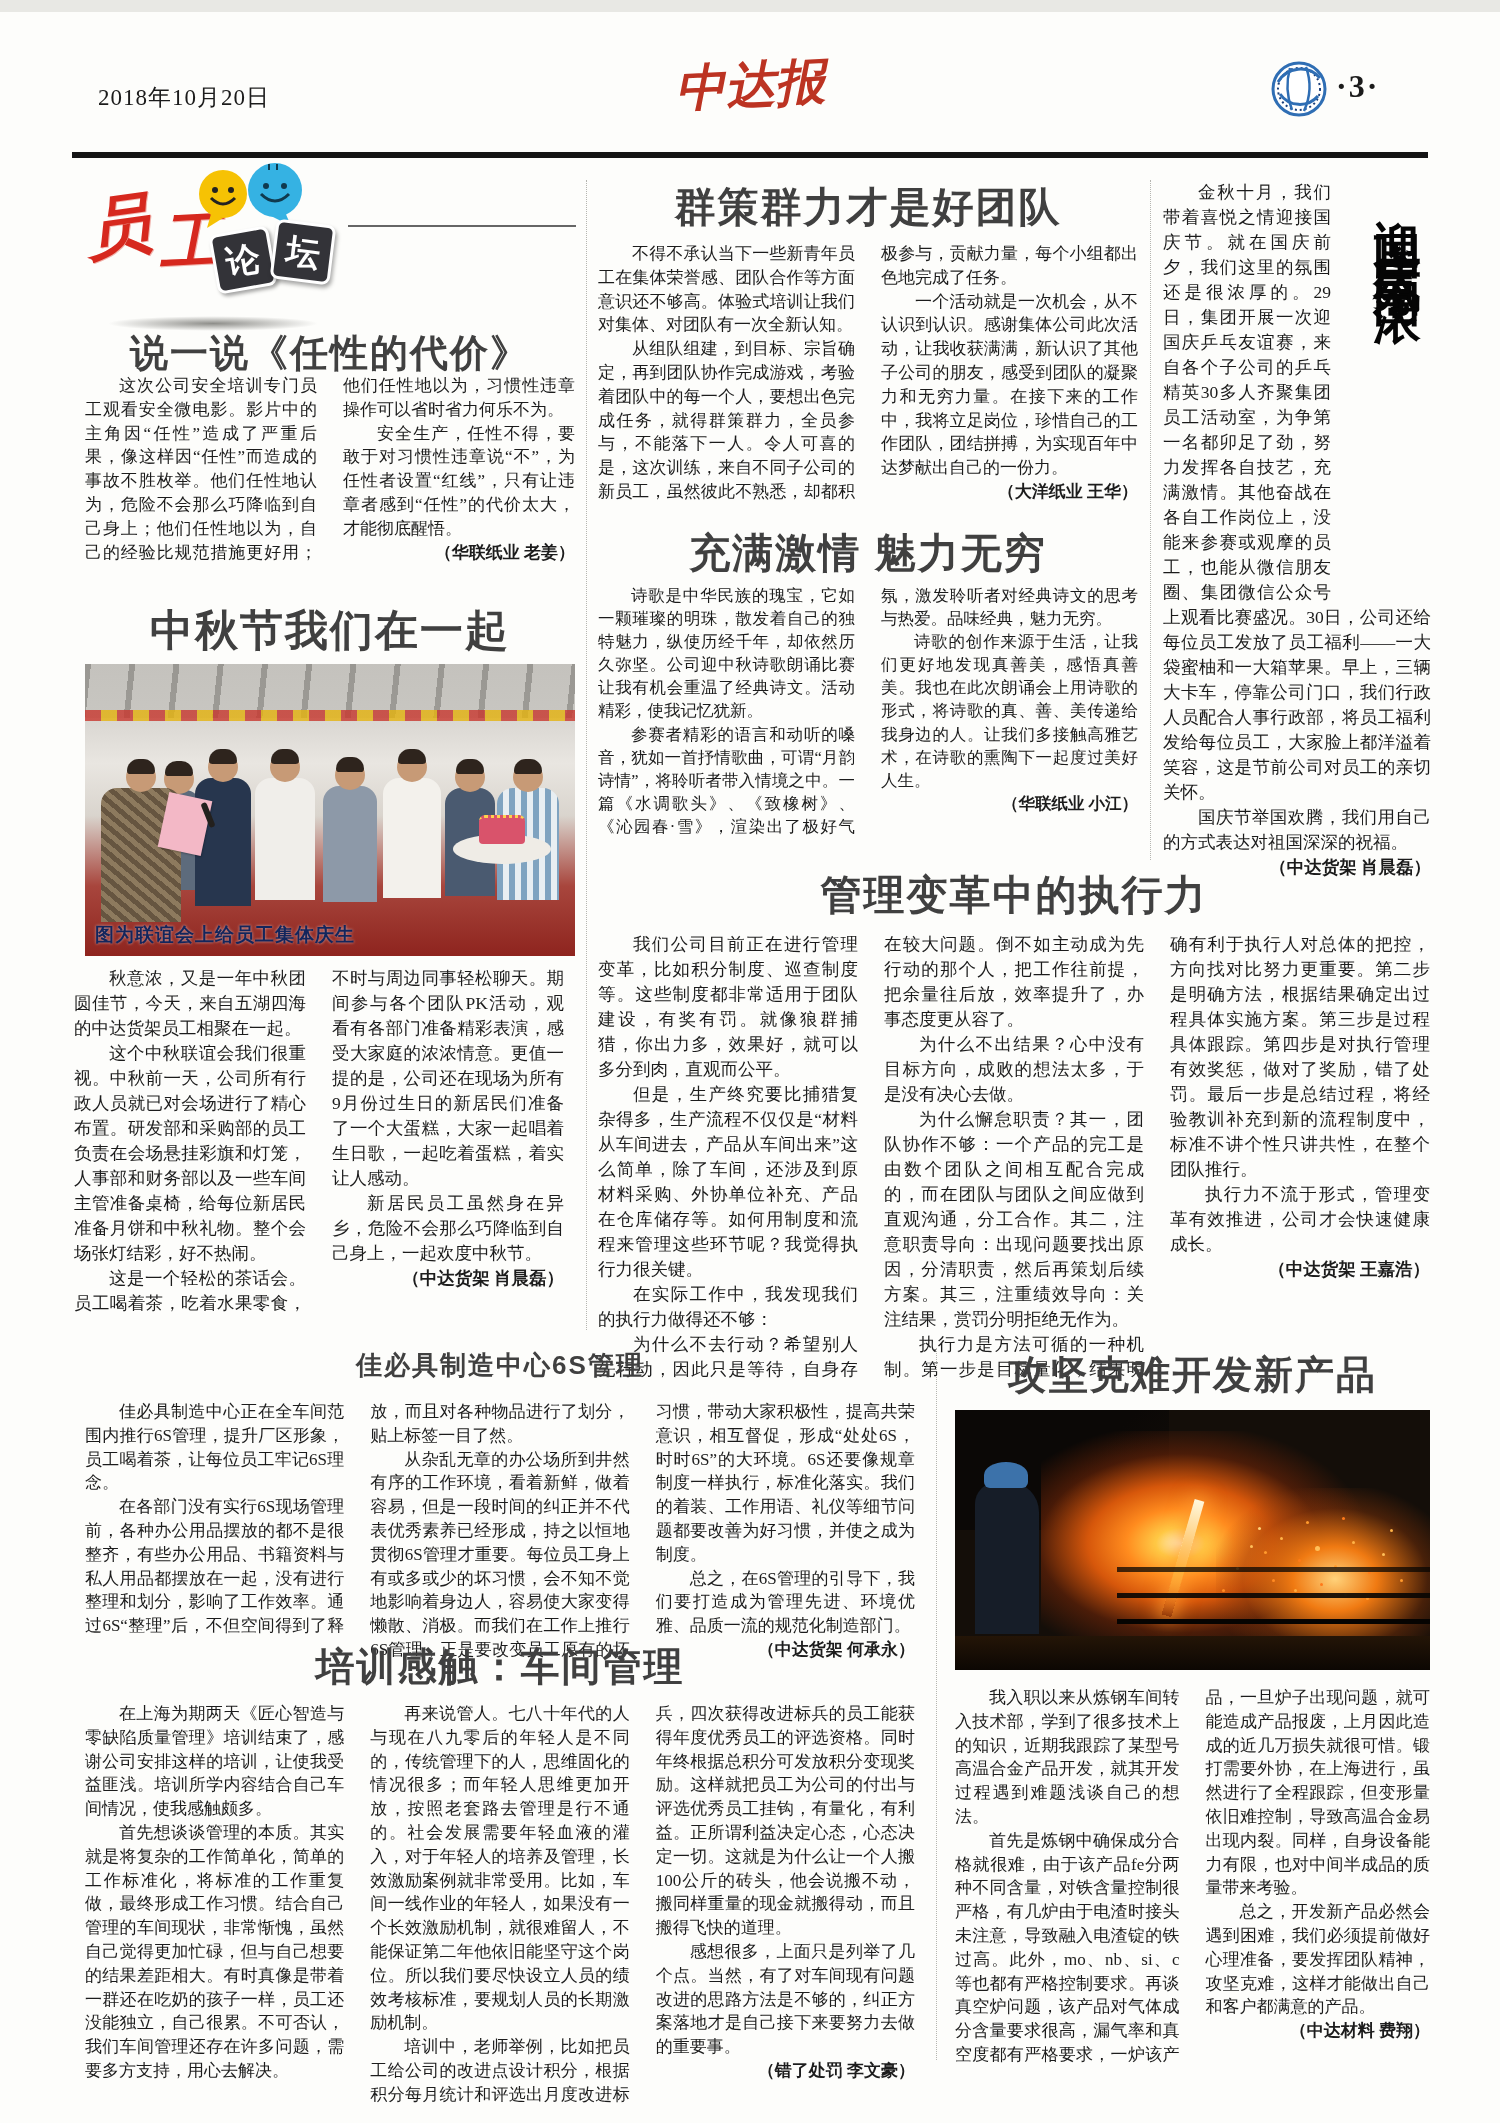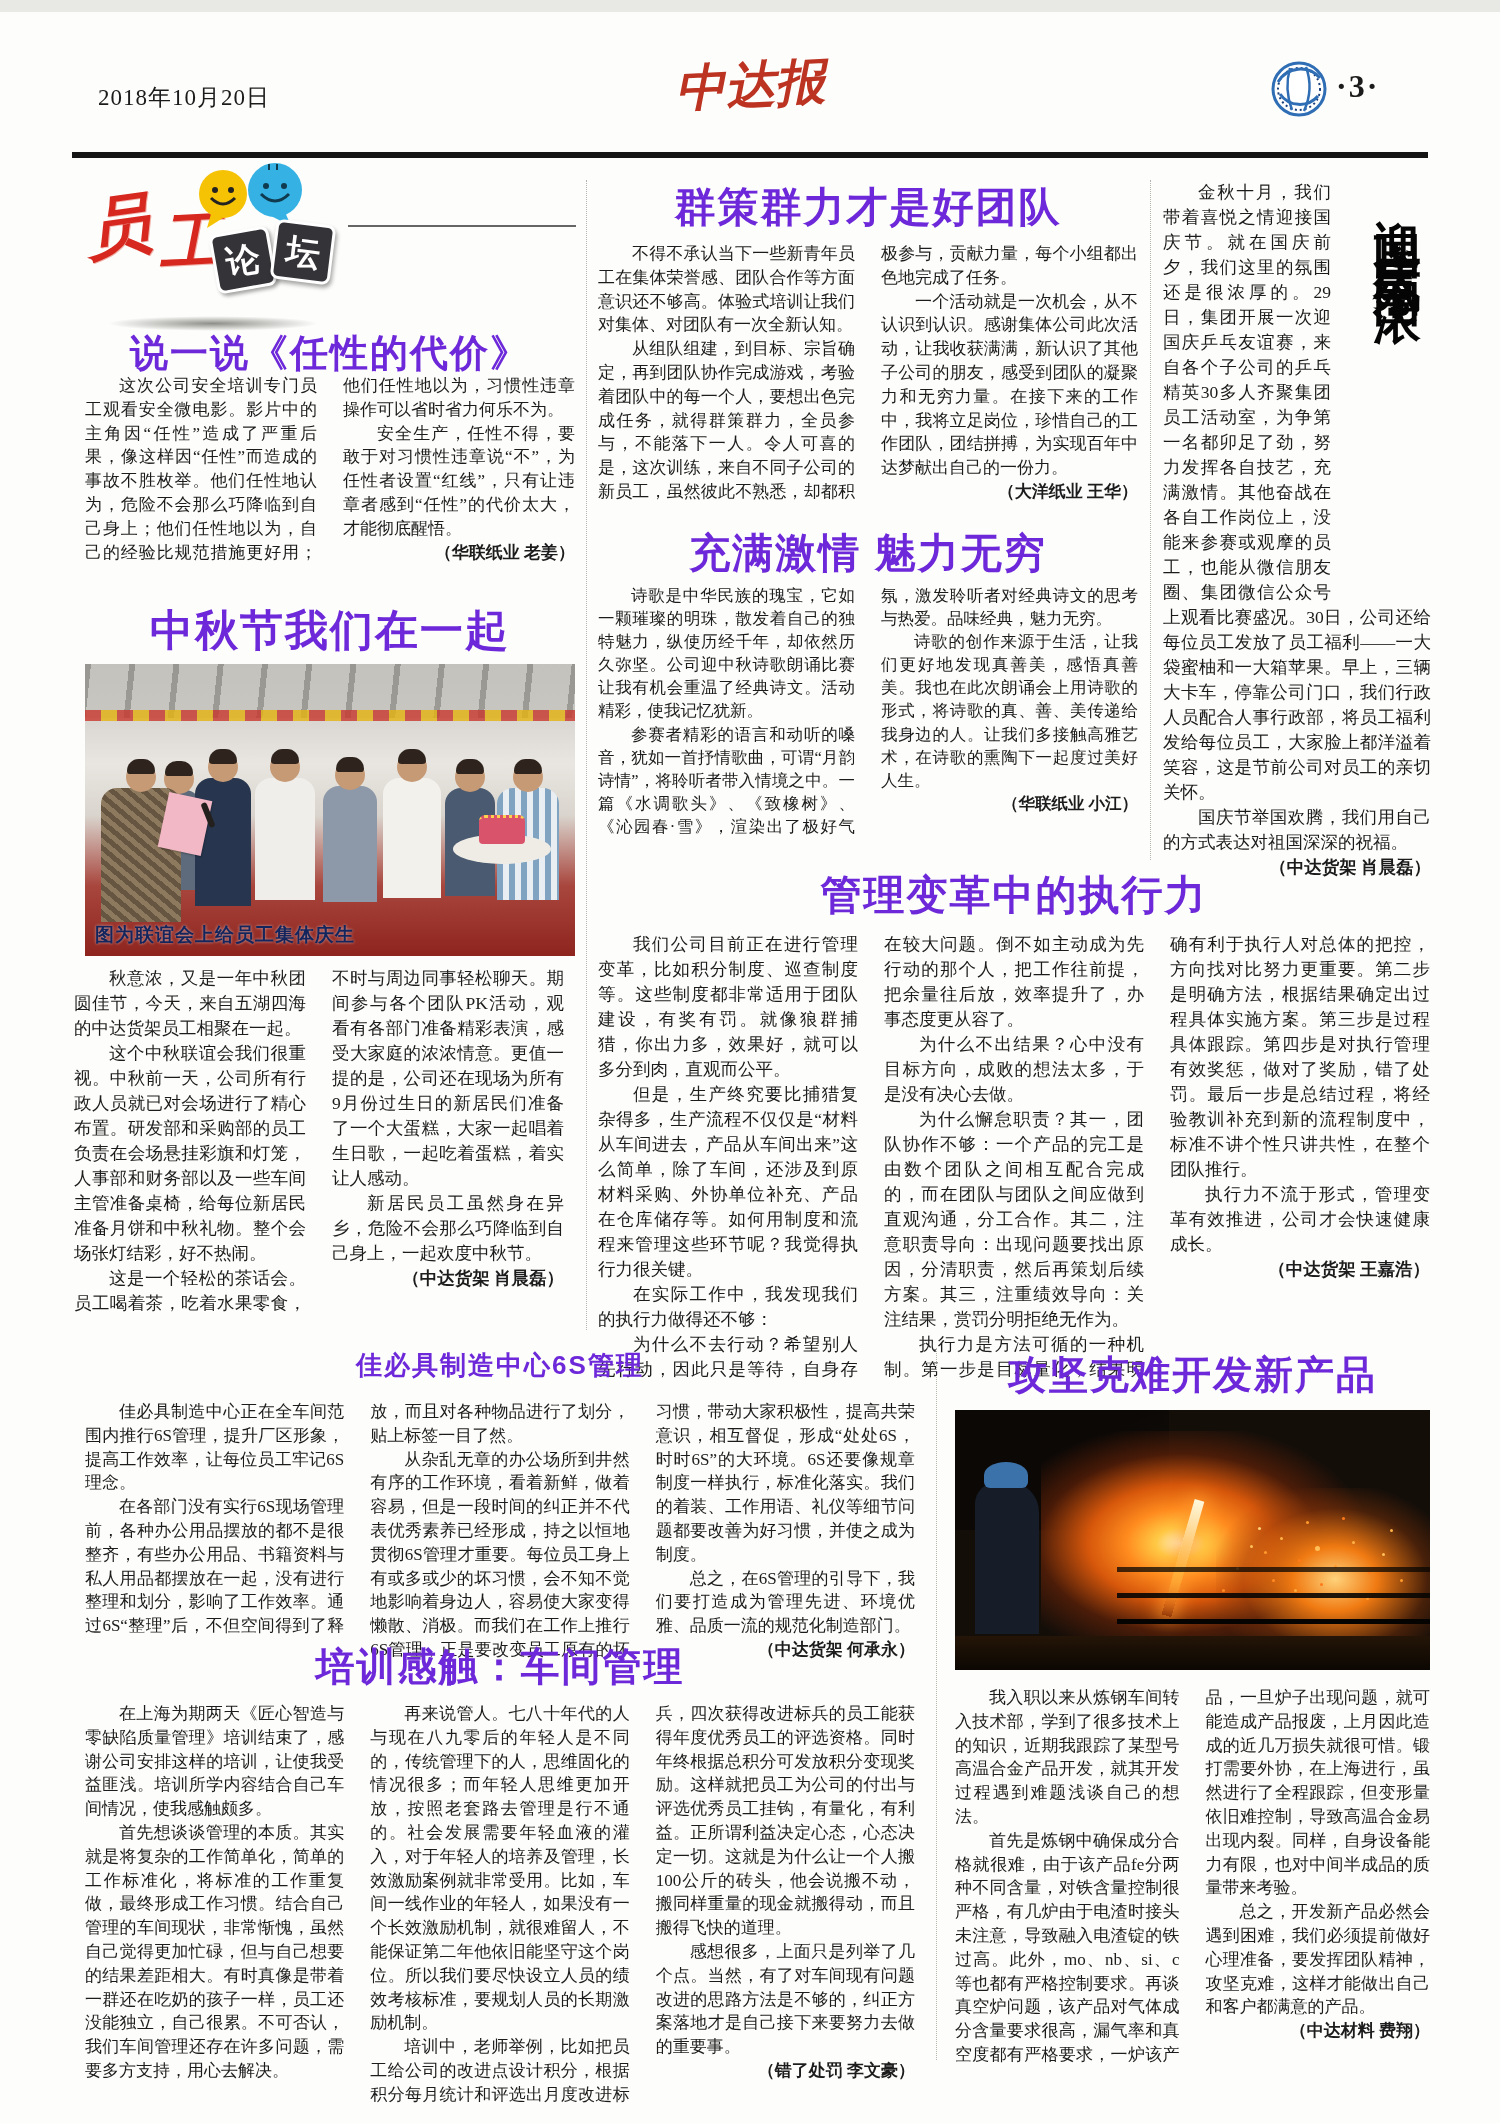--- a/index.html
+++ b/index.html
@@ -35,21 +35,21 @@
                  color:#fff; font-size:34px; font-weight:bold; text-align:center; line-height:54px;
                  border:3px solid #fff; border-radius:8px; box-shadow:2px 3px 4px rgba(0,0,0,.35);
                  font-family:"Liberation Sans",sans-serif; }
   .forum .tile1 { left:128px; top:62px; transform:rotate(-10deg); }
   .forum .tile2 { left:188px; top:54px; transform:rotate(7deg); }
   .forum-shadow { position:absolute; left:22px; top:148px; width:212px; height:15px; border-radius:50%;
                   background:radial-gradient(ellipse at center, #8e8e8a 0%, rgba(142,142,138,0) 70%); }
   .forum-rule { position:absolute; left:348px; top:213px; width:228px; height:2px; background:#666; }
 
   
-  .headline { position:absolute; text-align:center; font-weight:900; color:#6d28d9;
+  .headline { position:absolute; text-align:center; font-weight:900; color:#404040;
               font-family:"Liberation Sans","DejaVu Sans",sans-serif; letter-spacing:2px; white-space:nowrap; }
   #t-renxing   { left:85px;  top:316px;  width:490px; font-size:38px; }
   #t-zhongqiu  { left:85px;  top:590px;  width:490px; font-size:43px; }
   #t-tuandui   { left:598px; top:168px;  width:540px; font-size:41px; }
   #t-jingdian  { left:598px; top:514px;  width:540px; font-size:41px; }
   #t-zhixingli { left:598px; top:856px;  width:832px; font-size:41px; }
   #t-6s        { left:85px;  top:1336px; width:830px; font-size:26px; }
   #t-peixun    { left:85px;  top:1628px; width:830px; font-size:39px; }
   #t-xinchanpin{ left:955px; top:1336px; width:475px; font-size:39px; }
 
@@ -277,21 +277,21 @@
         <p>为什么懈怠职责？其一，团队协作不够：一个产品的完工是由数个团队之间相互配合完成的，而在团队与团队之间应做到直观沟通，分工合作。其二，注意职责导向：出现问题要找出原因，分清职责，然后再策划后续方案。其三，注重绩效导向：关注结果，赏罚分明拒绝无作为。</p>
         <p>执行力是方法可循的一种机制。第一步是目标量化，结果明确有利于执行人对总体的把控，方向找对比努力更重要。第二步是明确方法，根据结果确定出过程具体实施方案。第三步是过程具体跟踪。第四步是对执行管理有效奖惩，做对了奖励，错了处罚。最后一步是总结过程，将经验教训补充到新的流程制度中，标准不讲个性只讲共性，在整个团队推行。</p>
         <p>执行力不流于形式，管理变革有效推进，公司才会快速健康成长。</p>
       </div>
     <p class="sig">（中达货架 王嘉浩）</p>
   </div>
 
   <div class="headline" id="t-6s">佳必具制造中心6S管理</div>
   <div class="art-body" id="b-6s">
     <div>
-        <p>佳必具制造中心正在全车间范围内推行6S管理，提升厂区形象，提高工作效率，让每位员工牢记6S理念。</p>
+        <p>佳必具制造中心正在全车间范围内推行6S管理，提升厂区形象，员工喝着茶，让每位员工牢记6S理念。</p>
         <p>在各部门没有实行6S现场管理前，各种办公用品摆放的都不是很整齐，有些办公用品、书籍资料与私人用品都摆放在一起，没有进行整理和划分，影响了工作效率。通过6S“整理”后，不但空间得到了释放，而且对各种物品进行了划分，贴上标签一目了然。</p>
         <p>从杂乱无章的办公场所到井然有序的工作环境，看着新鲜，做着容易，但是一段时间的纠正并不代表优秀素养已经形成，持之以恒地贯彻6S管理才重要。每位员工身上有或多或少的坏习惯，会不知不觉地影响着身边人，容易使大家变得懒散、消极。而我们在工作上推行6S管理，正是要改变员工原有的坏习惯，带动大家积极性，提高共荣意识，相互督促，形成“处处6S，时时6S”的大环境。6S还要像规章制度一样执行，标准化落实。我们的着装、工作用语、礼仪等细节问题都要改善为好习惯，并使之成为制度。</p>
         <p>总之，在6S管理的引导下，我们要打造成为管理先进、环境优雅、品质一流的规范化制造部门。</p>
       </div>
     <p class="sig">（中达货架 何承永）</p>
   </div>
 
   <div class="headline" id="t-xinchanpin">攻坚克难开发新产品</div>
   <div class="photo2">
     <div class="ph2-machine"></div>

